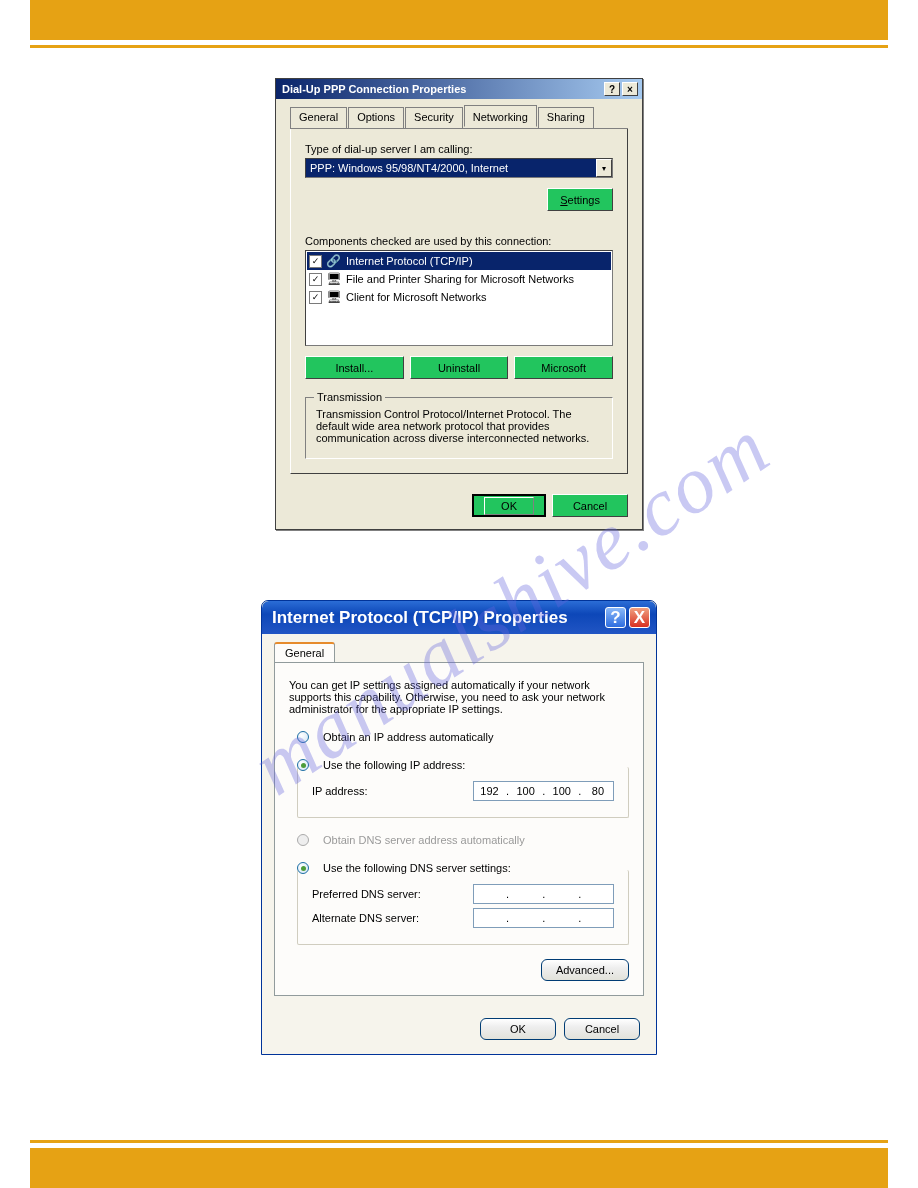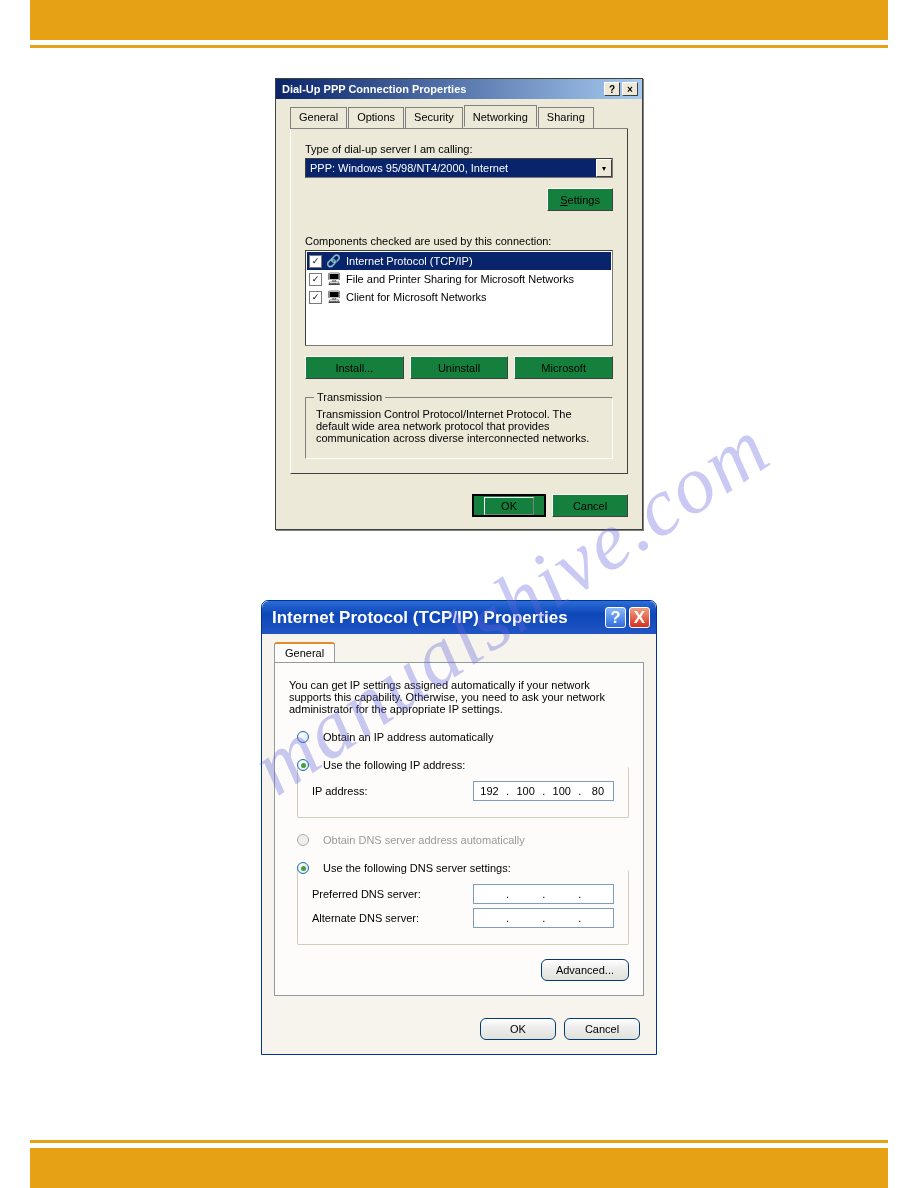--- a/index.html
+++ b/index.html
@@ -21,21 +21,21 @@
 .dlg1-body { padding: 8px 14px 12px; }
 .tabs1 { display: flex; border-bottom: 1px solid #808080; margin-bottom: 0; }
 .tab1 { padding: 3px 8px; background: #ece9d8; border: 1px solid #808080; border-bottom: none; margin-right: 1px; cursor: pointer; position: relative; }
 .tab1.active { background: #ece9d8; border-bottom: 1px solid #ece9d8; margin-bottom: -1px; z-index: 2; top: -2px; padding-top: 5px; }
 .tab-panel1 { border: 1px solid #fff; border-top: none; border-left-color: #fff; border-right-color: #404040; border-bottom-color: #404040; padding: 14px 14px 14px; background: #ece9d8; }
 
 .lbl { margin-bottom: 3px; display: block; }
 .combo { width: 100%; height: 20px; background: #08246b; color: #fff; border: 1px solid #7a7a7a; border-top-color: #404040; border-left-color: #404040; padding: 2px 4px; display: flex; align-items: center; position: relative; }
 .combo-arrow { position: absolute; right: 0; top: 0; width: 16px; height: 18px; background: #ece9d8; border: 1px solid #fff; border-right-color: #404040; border-bottom-color: #404040; display: flex; align-items: center; justify-content: center; color: #000; font-size: 8px; }
 
-.btn2k { height: 23px; padding: 0 12px; background: #15803d; border: 1px solid #fff; border-right-color: #404040; border-bottom-color: #404040; cursor: pointer; font-family: inherit; font-size: 11px; }
+.btn2k { height: 23px; padding: 0 12px; background: #22c55e; border: 1px solid #fff; border-right-color: #404040; border-bottom-color: #404040; cursor: pointer; font-family: inherit; font-size: 11px; }
 .btn2k.default { border: 2px solid #000; padding: 0 10px; }
 .btn2k.default > span { display: inline-block; border: 1px solid #fff; border-right-color: #808080; border-bottom-color: #808080; padding: 2px 16px; }
 
 .row-right { display: flex; justify-content: flex-end; margin-top: 10px; }
 .row-btns { display: flex; gap: 6px; margin-top: 10px; }
 .row-btns .btn2k { flex: 1; }
 
 .listbox { width: 100%; height: 96px; background: #fff; border: 1px solid #7a7a7a; border-top-color: #404040; border-left-color: #404040; margin-top: 3px; padding: 1px; }
 .listrow { display: flex; align-items: center; gap: 4px; padding: 1px 2px; }
 .listrow.sel { background: #08246b; color: #fff; }

